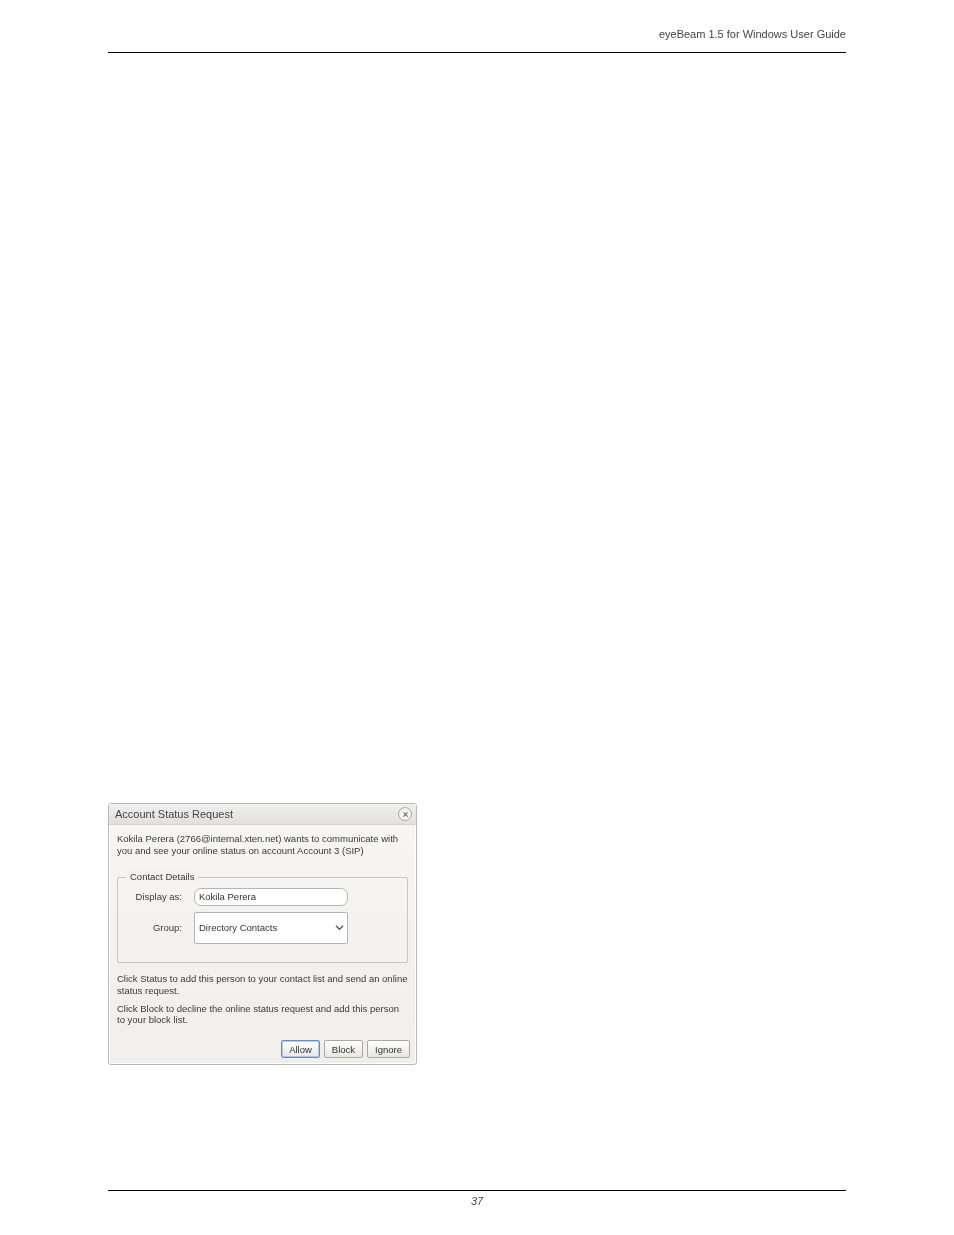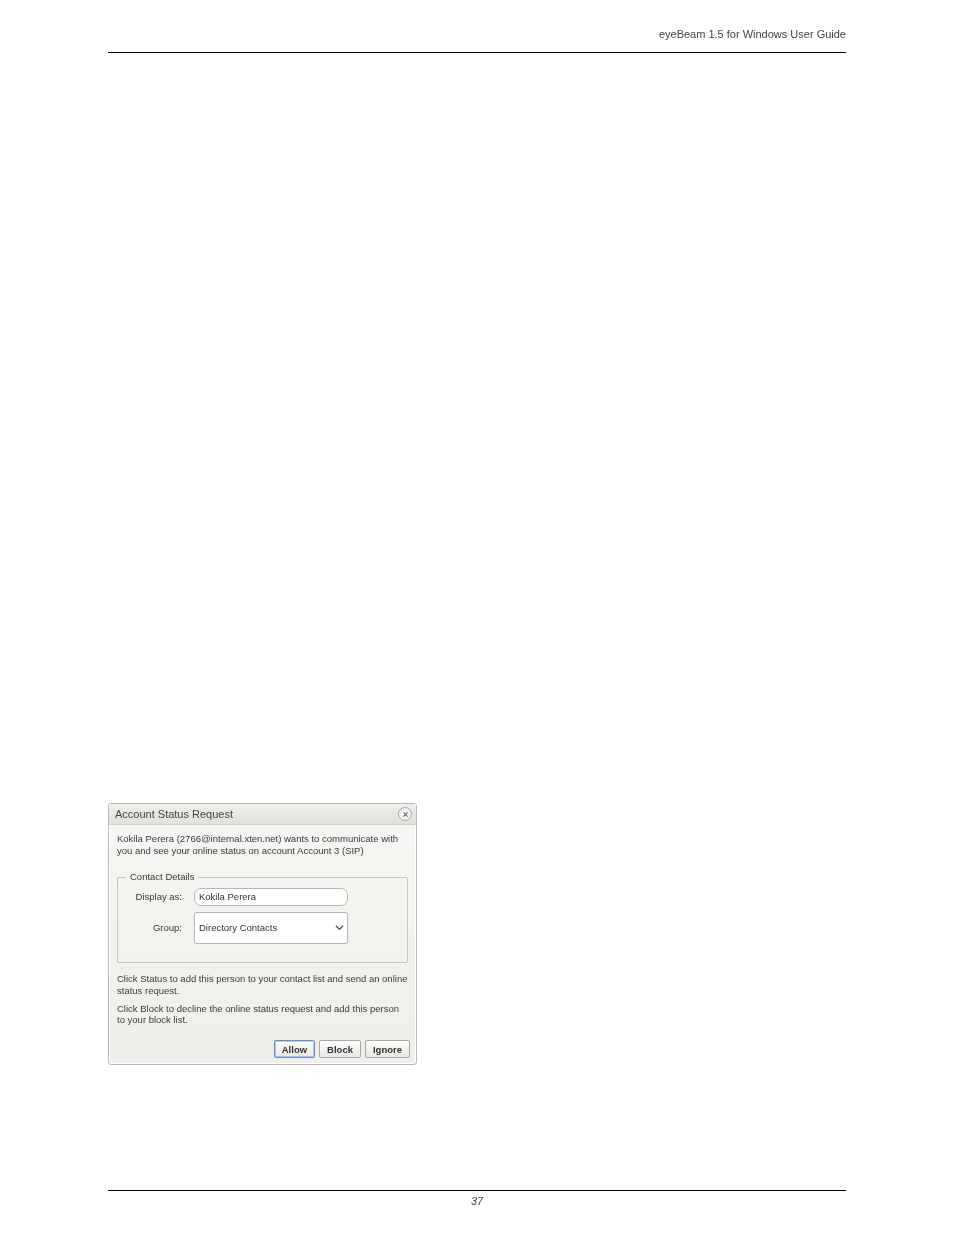--- a/index.html
+++ b/index.html
@@ -126,21 +126,20 @@
     font-size: 9.5px;
     line-height: 1.25;
     color: #3a3a3a;
     margin-bottom: 6px;
   }
   .buttons {
     display: flex;
     justify-content: flex-end;
     gap: 4px;
     padding: 4px 6px 6px 6px;
-    font-weight: bold;
   }
   .btn {
     font-size: 9.5px;
     padding: 1px 7px;
     height: 18px;
     background: linear-gradient(#fefefe, #e8e7e2);
     border: 1px solid #a9a8a4;
     border-radius: 2px;
     color: #333;
     display: flex;

